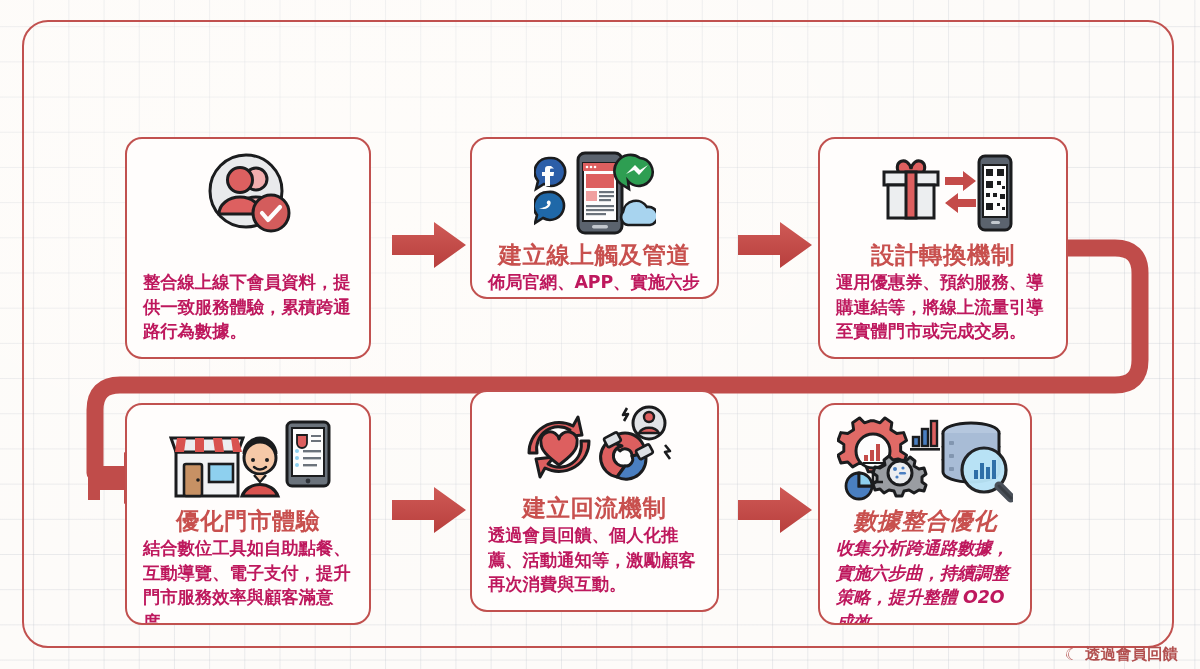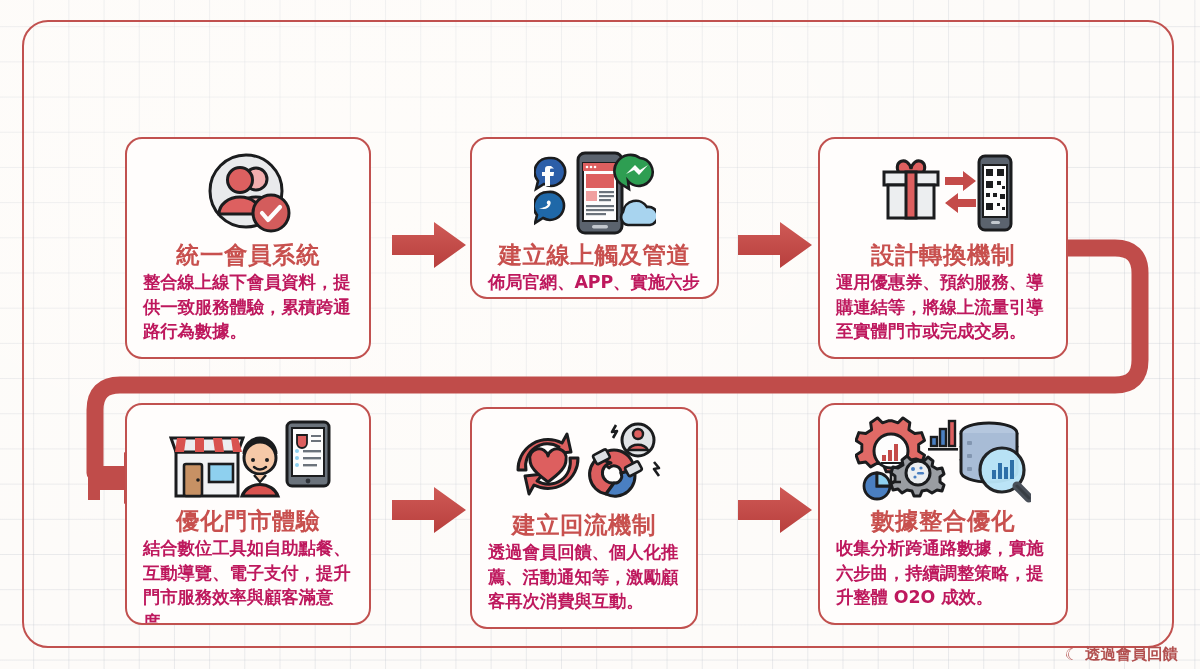--- a/index.html
+++ b/index.html
@@ -131,21 +131,20 @@
       <svg width="92" height="84" viewBox="0 0 92 84">
         <circle cx="44" cy="40" r="36" fill="#e9eaec" stroke="#1b1c1e" stroke-width="3"></circle>
         <circle cx="54" cy="28" r="11" fill="#f2aeae" stroke="#1b1c1e" stroke-width="3"></circle>
         <path d="M34,62 a20,16 0 0 1 40,0 Z" fill="#f2aeae" stroke="#1b1c1e" stroke-width="3"></path>
         <circle cx="38" cy="29" r="12.5" fill="#dd6060" stroke="#1b1c1e" stroke-width="3"></circle>
         <path d="M17,63 a21,17 0 0 1 42,0 Z" fill="#dd6060" stroke="#1b1c1e" stroke-width="3"></path>
         <circle cx="69" cy="62" r="18" fill="#d35c5c" stroke="#1b1c1e" stroke-width="3"></circle>
         <path d="M60,62 l6,7 l12,-13" fill="none" stroke="#fdfdfd" stroke-width="4.2" stroke-linecap="round" stroke-linejoin="round"></path>
       </svg>
     </div>
-    <div class="card-title">統一會員系統</div>
     <div class="card-body">整合線上線下會員資料，提供一致服務體驗，累積跨通路行為數據。</div>
   </div>
 
   <div class="card" style="left:470px;top:137px;width:249px;height:162px;">
     <div class="card-icon">
       <svg width="122" height="86" viewBox="0 0 122 86">
         <rect x="44" y="3" width="44" height="80" rx="7" fill="#5b636e" stroke="#1b1c1e" stroke-width="3"></rect>
         <rect x="49" y="13" width="34" height="58" fill="#fdfdfd" stroke="#1b1c1e" stroke-width="2"></rect>
         <rect x="49" y="13" width="34" height="8" fill="#dd5f5f"></rect>
         <circle cx="53" cy="17" r="1.3" fill="#fff"></circle>
@@ -231,21 +230,21 @@
             <rect x="124" y="50" width="3" height="3"></rect>
           <rect x="129" y="54" width="3" height="3"></rect>
         </g>
         <rect x="118" y="68" width="9" height="3" rx="1.5" fill="#c3c8ce"></rect>
       </svg>
     </div>
     <div class="card-title">設計轉換機制</div>
     <div class="card-body">運用優惠券、預約服務、導購連結等，將線上流量引導至實體門市或完成交易。</div>
   </div>
 
-  <div class="card" style="left:470px;top:407px;width:228px;height:222px;">
+  <div class="card" style="left:470px;top:390px;width:249px;height:222px;">
     <div class="card-icon">
       <svg width="160" height="86" viewBox="0 0 160 86">
         <path d="M14,50 a30,30 0 0 1 44,-27 l5,-9 l4,18 l-18,2 l6,-7 a22,22 0 0 0 -33,23 Z" fill="#dd5f5f" stroke="#1b1c1e" stroke-width="3" stroke-linejoin="round"></path>
         <path d="M74,38 a30,30 0 0 1 -44,27 l-5,9 l-4,-18 l18,-2 l-6,7 a22,22 0 0 0 33,-23 Z" fill="#dd5f5f" stroke="#1b1c1e" stroke-width="3" stroke-linejoin="round"></path>
         <path d="M44,62 c-12,-9 -18,-15 -18,-22 a9,9 0 0 1 18,-4 a9,9 0 0 1 18,4 c0,7 -6,13 -18,22 Z" fill="#dd5f5f" stroke="#1b1c1e" stroke-width="3" stroke-linejoin="round"></path>
         <path d="M94,38 a20,20 0 0 1 36,12 l-13,3 a7,7 0 0 0 -12,-5 Z" fill="#dd5f5f" stroke="#1b1c1e" stroke-width="3" stroke-linejoin="round"></path>
         <path d="M94,38 a20,20 0 0 0 8,36 l8,-11 a7,7 0 0 1 -3,-20 Z" fill="#dd5f5f" stroke="#1b1c1e" stroke-width="3" stroke-linejoin="round"></path>
         <path d="M102,74 a20,20 0 0 0 28,-24 l-13,3 a7,7 0 0 1 -7,10 Z" fill="#4a7fc1" stroke="#1b1c1e" stroke-width="3" stroke-linejoin="round"></path>
         <rect x="90" y="32" width="15" height="10" rx="2" transform="rotate(-28 97 37)" fill="#dde0e4" stroke="#1b1c1e" stroke-width="2.6"></rect>
         <rect x="122" y="44" width="15" height="10" rx="2" transform="rotate(-28 129 49)" fill="#dde0e4" stroke="#1b1c1e" stroke-width="2.6"></rect>
@@ -253,21 +252,21 @@
         <circle cx="134" cy="14" r="5" fill="#dd5f5f" stroke="#1b1c1e" stroke-width="2.4"></circle>
         <path d="M124,30 a11,9 0 0 1 20,0 Z" fill="#dd5f5f" stroke="#1b1c1e" stroke-width="2.4"></path>
         <path d="M112,5 l-4,7 l5,-1 l-4,7" fill="none" stroke="#1b1c1e" stroke-width="2.6" stroke-linejoin="round"></path>
         <path d="M150,42 l5,6 l-5,1 l5,7" fill="none" stroke="#1b1c1e" stroke-width="2.6" stroke-linejoin="round"></path>
       </svg>
     </div>
     <div class="card-title">建立回流機制</div>
     <div class="card-body">透過會員回饋、個人化推薦、活動通知等，激勵顧客再次消費與互動。</div>
   </div>
 
-  <div class="card" style="left:818px;top:403px;width:250px;height:222px;">
+  <div class="card" style="left:818px;top:403px;width:214px;height:222px;font-style:italic;">
     <div class="card-icon">
       <svg width="176" height="88" viewBox="0 0 176 88">
         <g stroke="#1b1c1e" stroke-width="3" stroke-linejoin="round">
           <path d="M40,8 l6,2 l5,-5 l7,5 l-1,7 l6,4 l7,-1 l3,8 l-6,4 l0,7 l6,4 l-3,8 l-7,-1 l-5,5 l-7,-4 l-6,2 l-3,7 h-8 l-3,-7 l-6,-2 l-7,4 l-5,-5 l-7,1 l-3,-8 l6,-4 l0,-7 l-6,-4 l3,-8 l7,1 l6,-4 l-1,-7 l7,-5 l5,5 l6,-2 Z" fill="#e06a66" transform="translate(-2,-2) scale(.98)"></path>
           <circle cx="36" cy="36" r="17" fill="#fdfdfd"></circle>
         </g>
         <g fill="#c44b49">
           <rect x="27" y="40" width="4" height="6"></rect>
             <rect x="33" y="35" width="4" height="11"></rect>
           <rect x="39" y="29" width="4" height="17"></rect>

